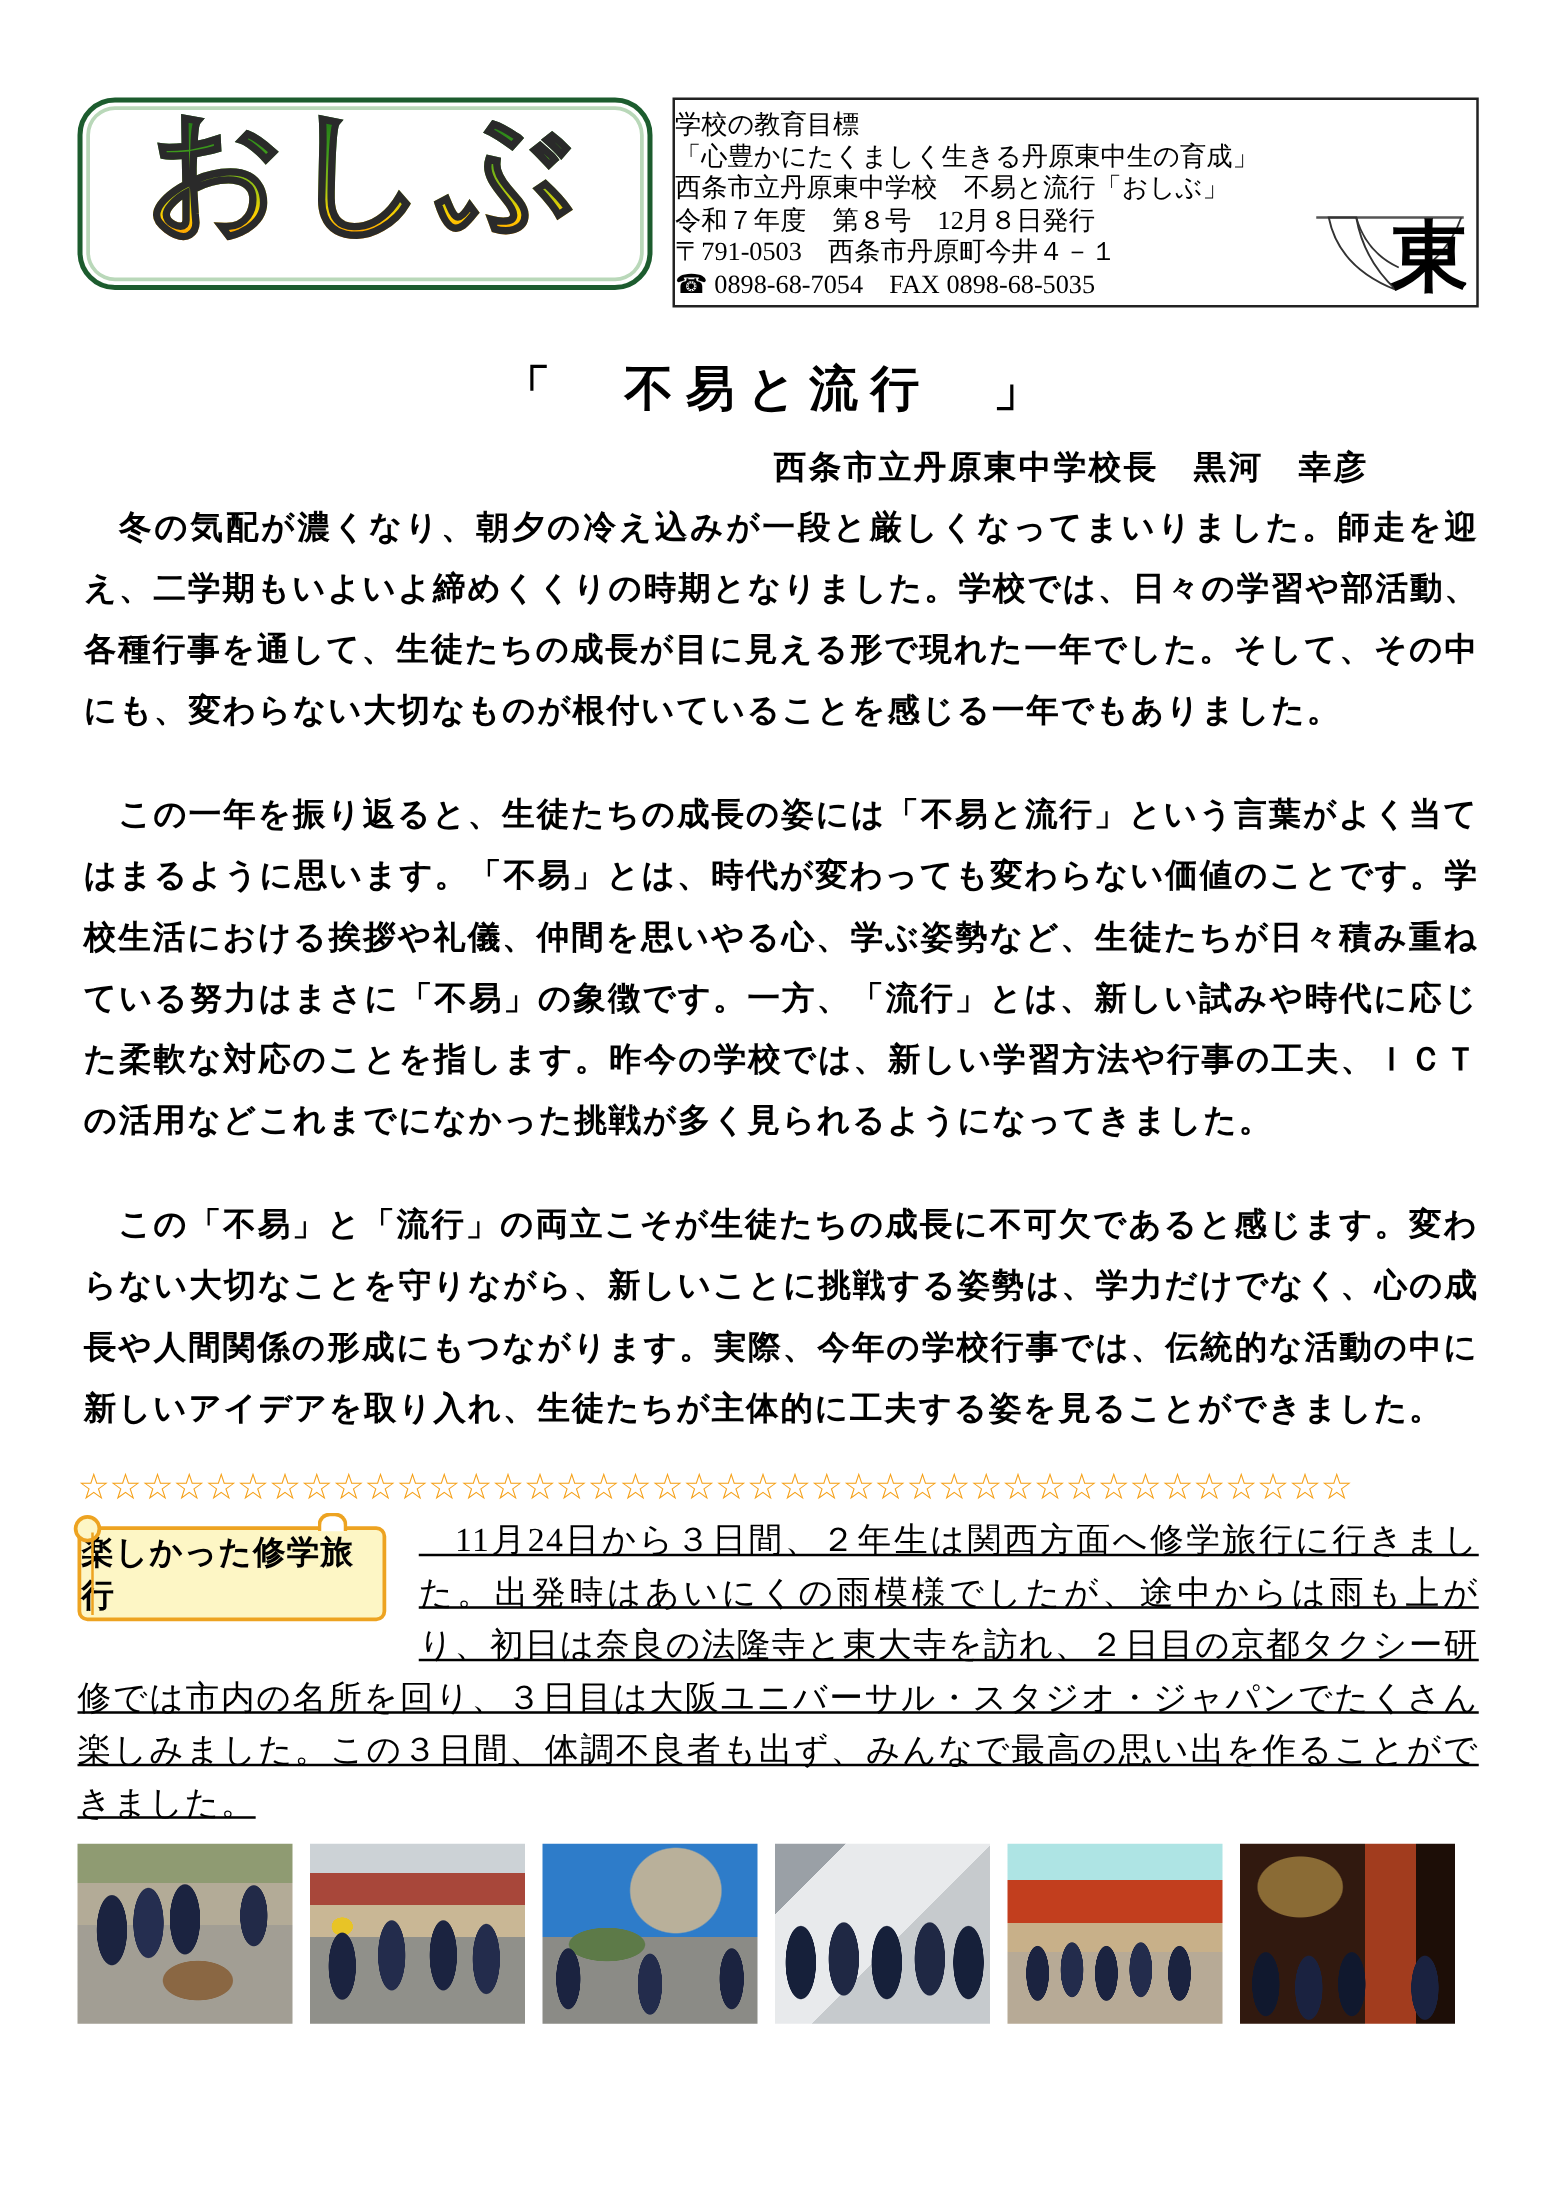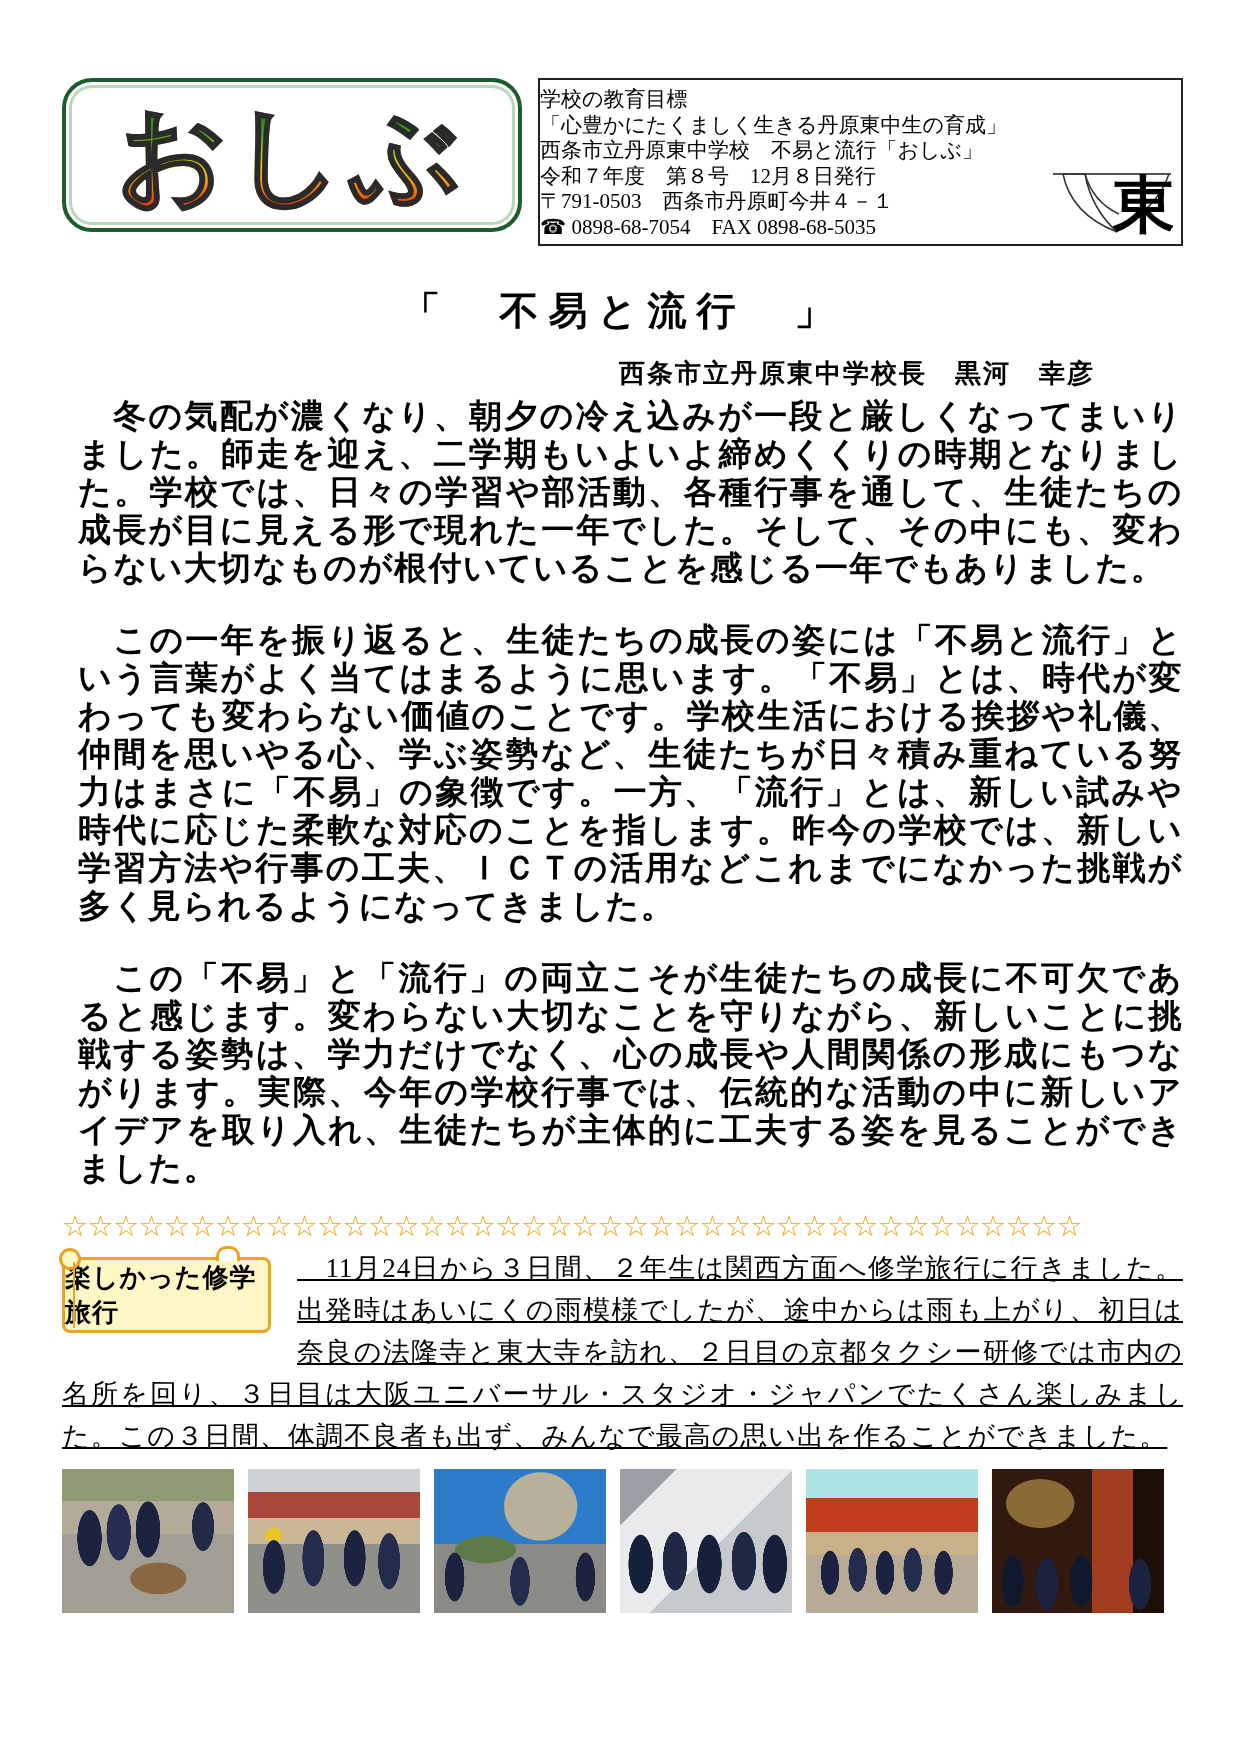--- a/index.html
+++ b/index.html
@@ -13,21 +13,21 @@
     overflow:hidden;
     font-family:"Liberation Sans",sans-serif;
     color:#000;
   }
   
   .header{display:flex;align-items:stretch;}
   .logo-box{
     width:452px;height:146px;flex:none;
     border:4px solid #1c5c2e;border-radius:30px;
     box-shadow:inset 0 0 0 3px #ffffff, inset 0 0 0 6px #b9d8b9;
-    display:flex;align-items:center;justify-content:center;
+    display:flex;justify-content:center;
     background:#ffffff;
   }
   .logo-text{
     font-weight:bold;
     font-size:108px;line-height:1;
     letter-spacing:6px;
     color:#d86a00;
     font-family:"Liberation Sans",sans-serif;
   }
   @supports ((-webkit-background-clip:text)){
@@ -62,42 +62,42 @@
     letter-spacing:10px;
   }
   .author{
     margin-top:18px;
     text-align:right;
     padding-right:88px;
     font-size:26px;font-weight:bold;
     letter-spacing:2px;
   }
   .body-p{
-    margin:34px 0 0 16px;
-    font-size:33px;font-weight:bold;
-    line-height:38px;
+    margin:34px 0 0 5px;
+    font-size:26px;font-weight:bold;
+    line-height:49px;
     letter-spacing:1.5px;
     text-align:justify;
   }
   .body-p:first-of-type{margin-top:6px;}
   
   .stars{
     margin-top:24px;
     font-size:29px;line-height:30px;
     color:#f5a018;
     letter-spacing:-0.5px;
     white-space:nowrap;
     overflow:hidden;
   }
   
   .trip{margin-top:6px;}
   .trip-label{
     position:relative;
     float:left;
-    width:209px;height:76px;
+    width:247px;height:76px;
     margin:10px 26px 8px 0;
     box-sizing:border-box;
     border:3px solid #eda321;
     border-radius:8px;
     background:#fdf6c5;
     display:flex;align-items:center;justify-content:center;
     font-size:26px;font-weight:bold;
     letter-spacing:1px;
   }
   .trip-label .curl-left{

